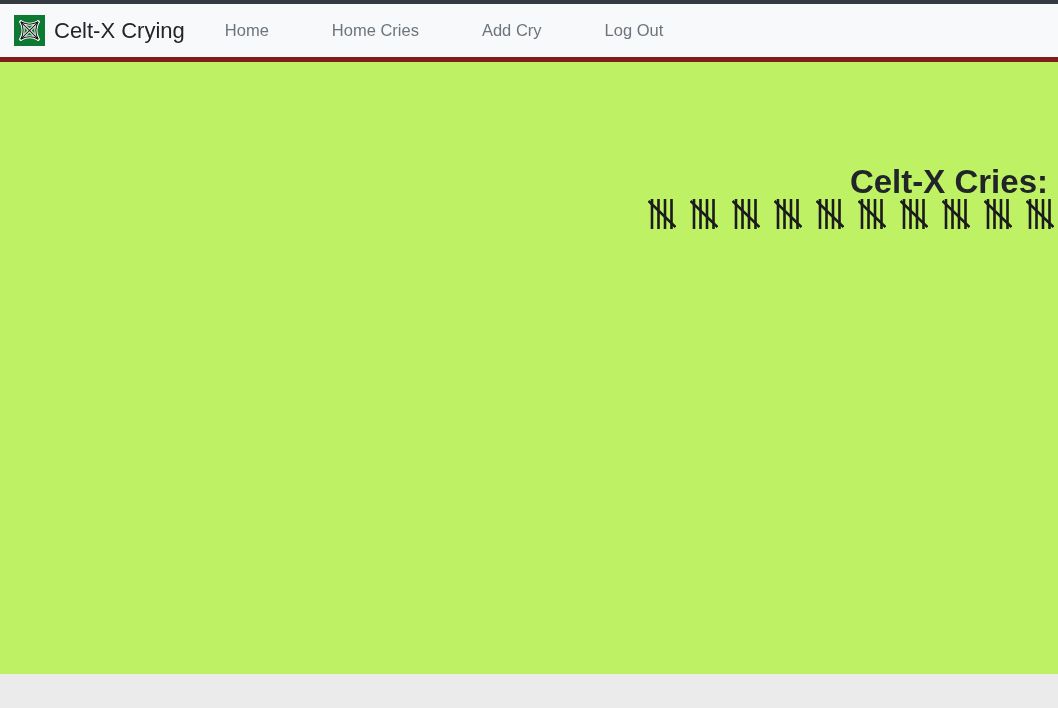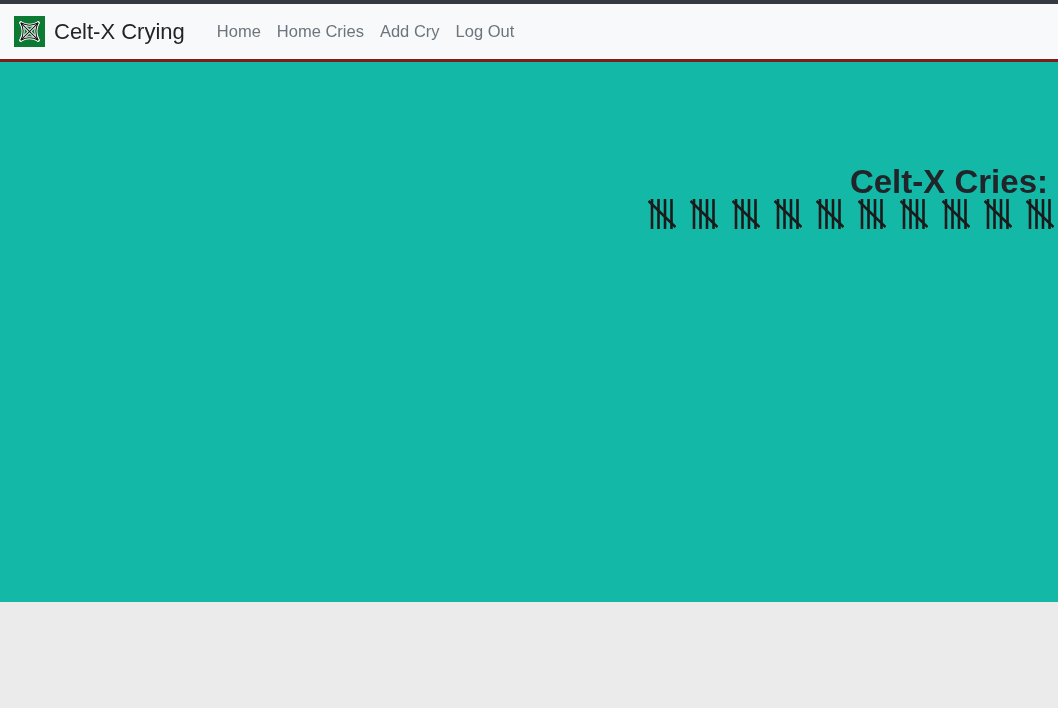--- a/index.html
+++ b/index.html
@@ -24,21 +24,21 @@
   }
 
   
   #navbar {
     height: 58px;
     background: #f8f9fa;
     display: flex;
     align-items: center;
     padding: 0 0 0 14px;
     box-sizing: border-box;
-    border-bottom: 3px solid #7f1d1d;
+    border-bottom: 5px solid #7f1d1d;
   }
 
   #brand {
     display: flex;
     align-items: center;
     text-decoration: none;
     margin-right: 20px;
   }
 
   #brand-logo {
@@ -54,40 +54,41 @@
     margin-left: 9px;
     line-height: 1;
     white-space: nowrap;
     font-weight: 400;
   }
 
   #nav-links {
     display: flex;
     align-items: center;
     list-style: none;
-    margin: 4px;
+    margin: 12px;
     padding: 0;
+    gap: 47px;
   }
 
   .nav-link {
     color: #6c757d;
     text-decoration: none;
     font-size: 16.5px;
     padding: 6px 8px;
     white-space: nowrap;
     line-height: 1;
     display: block;
   }
 
   
   #main {
     position: relative;
-    height: 540px;
+    height: 612px;
     box-sizing: border-box;
-    background: #14b8a6;
+    background: #bef264;
     overflow: hidden;
   }
 
   #cries-heading {
     position: absolute;
     top: 78px;
     right: 10px;
     left: 0;
     text-align: right;
     font-size: 33px;

